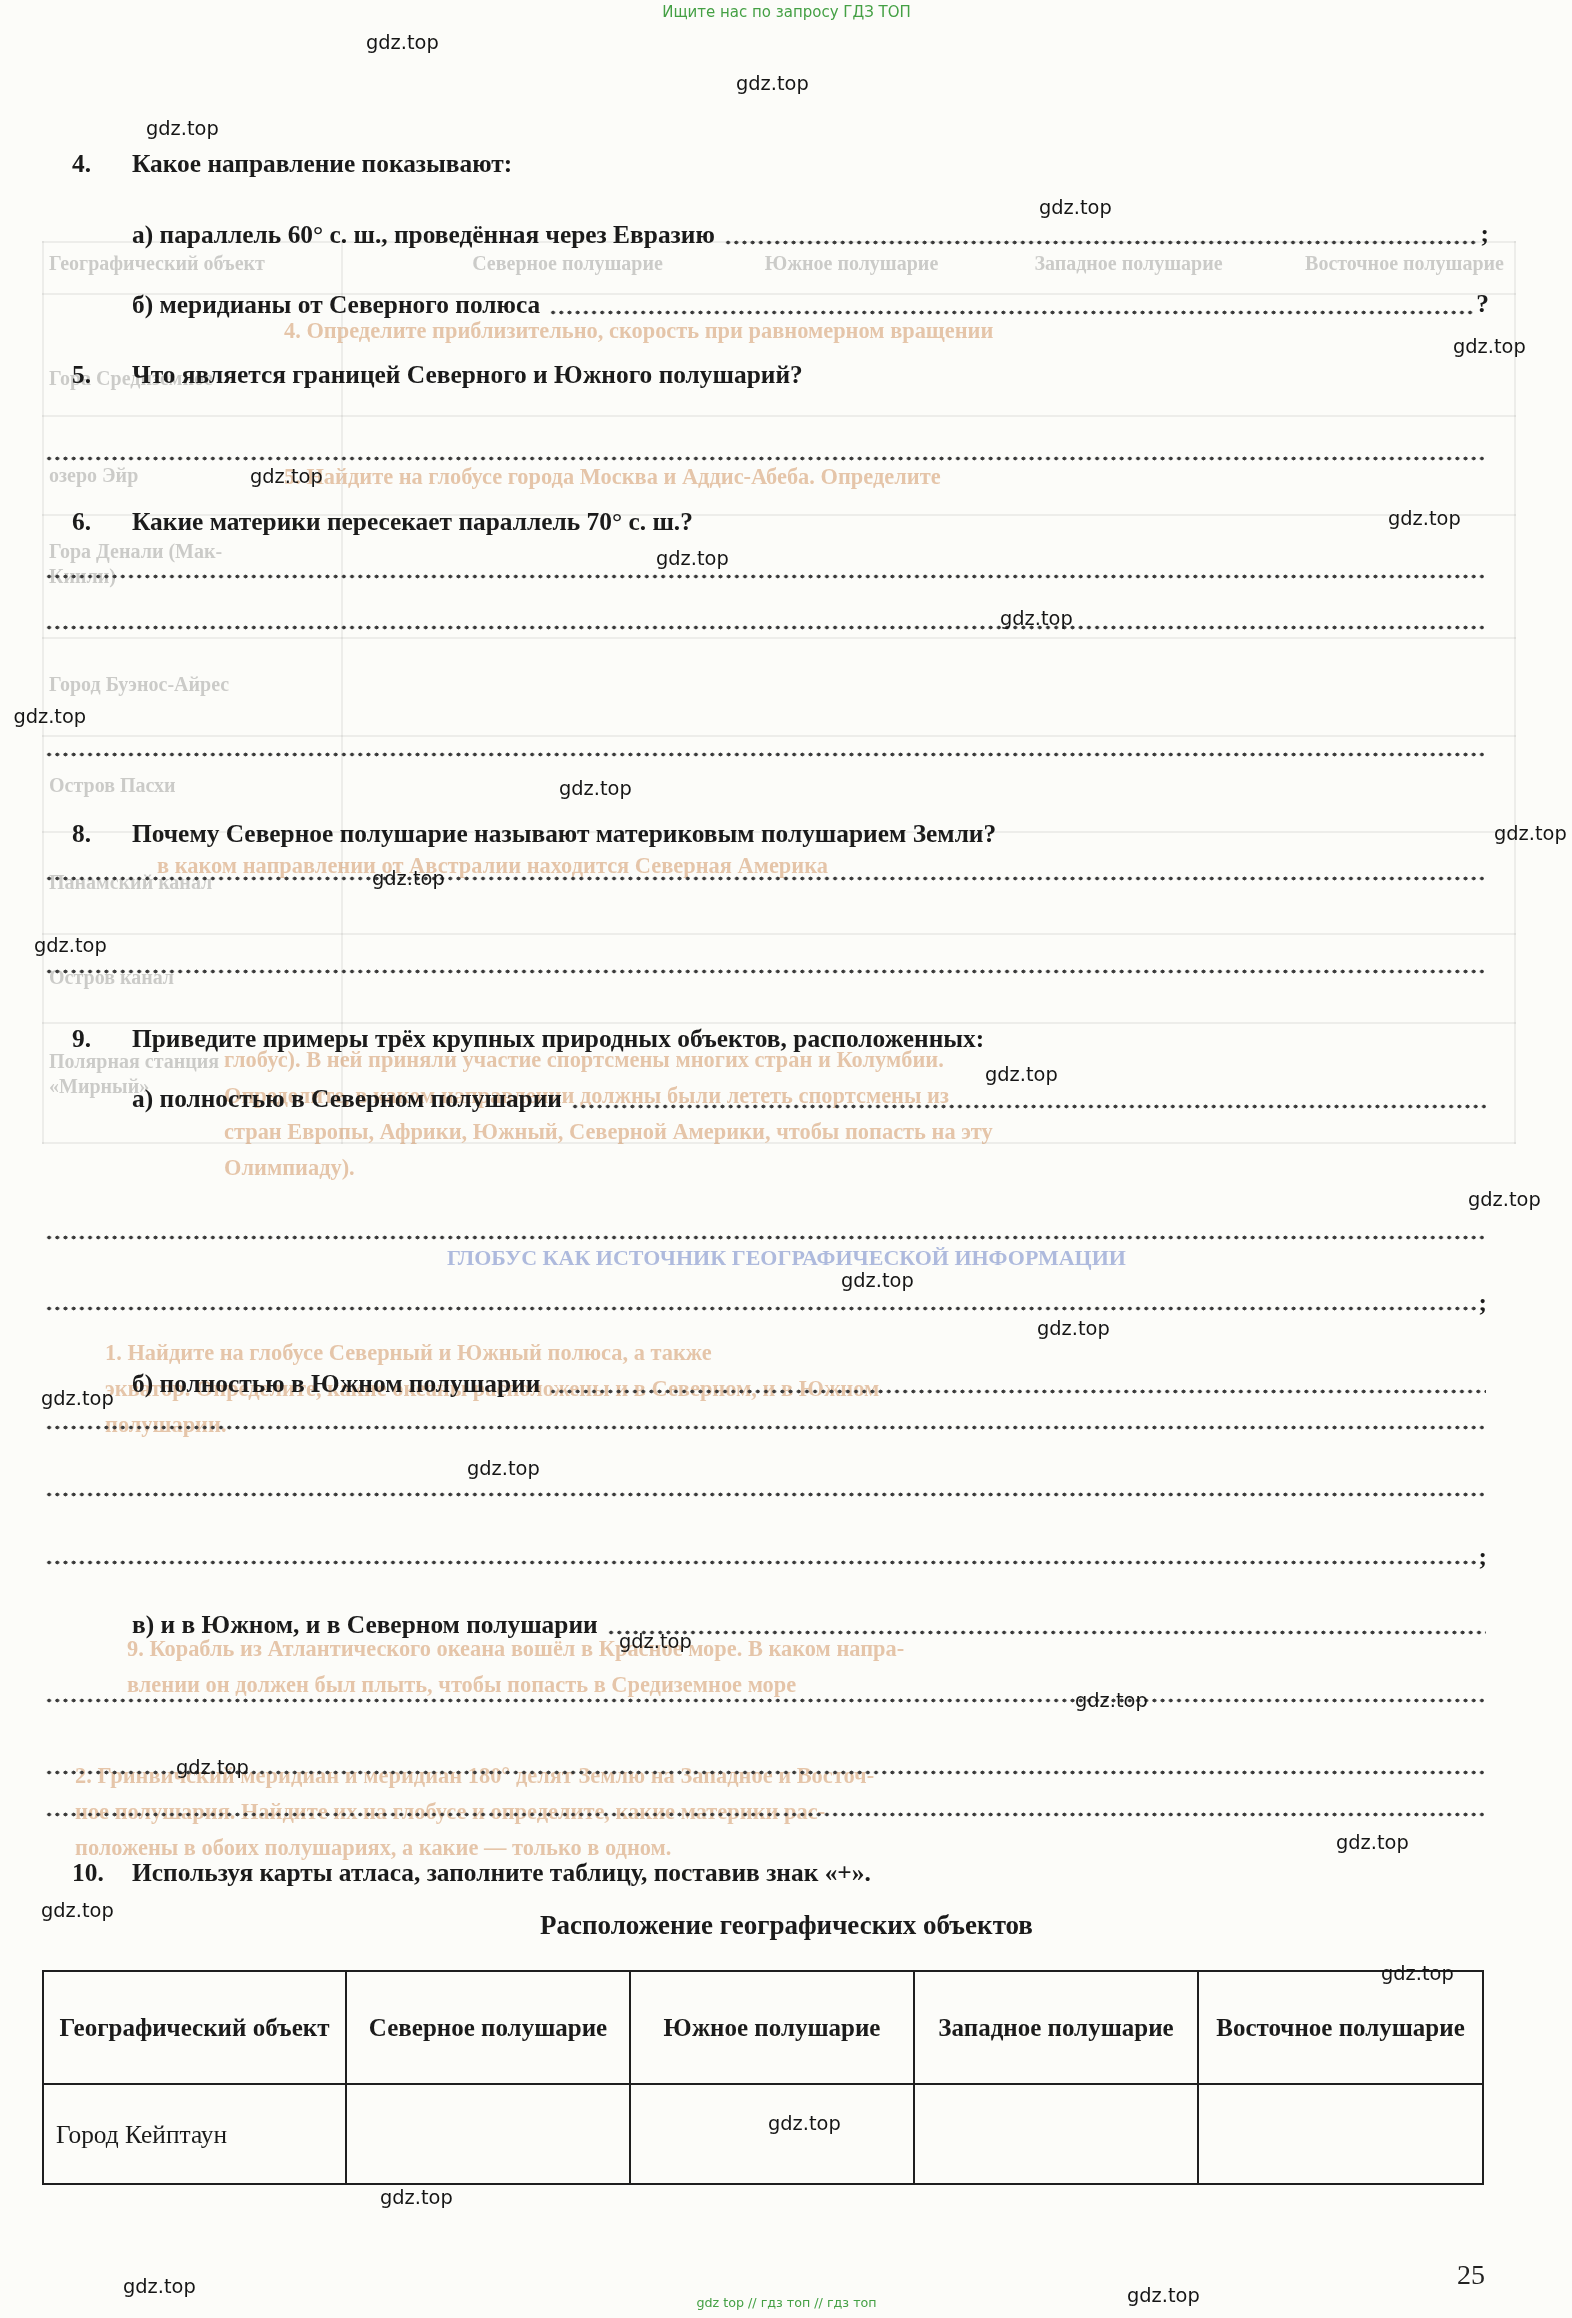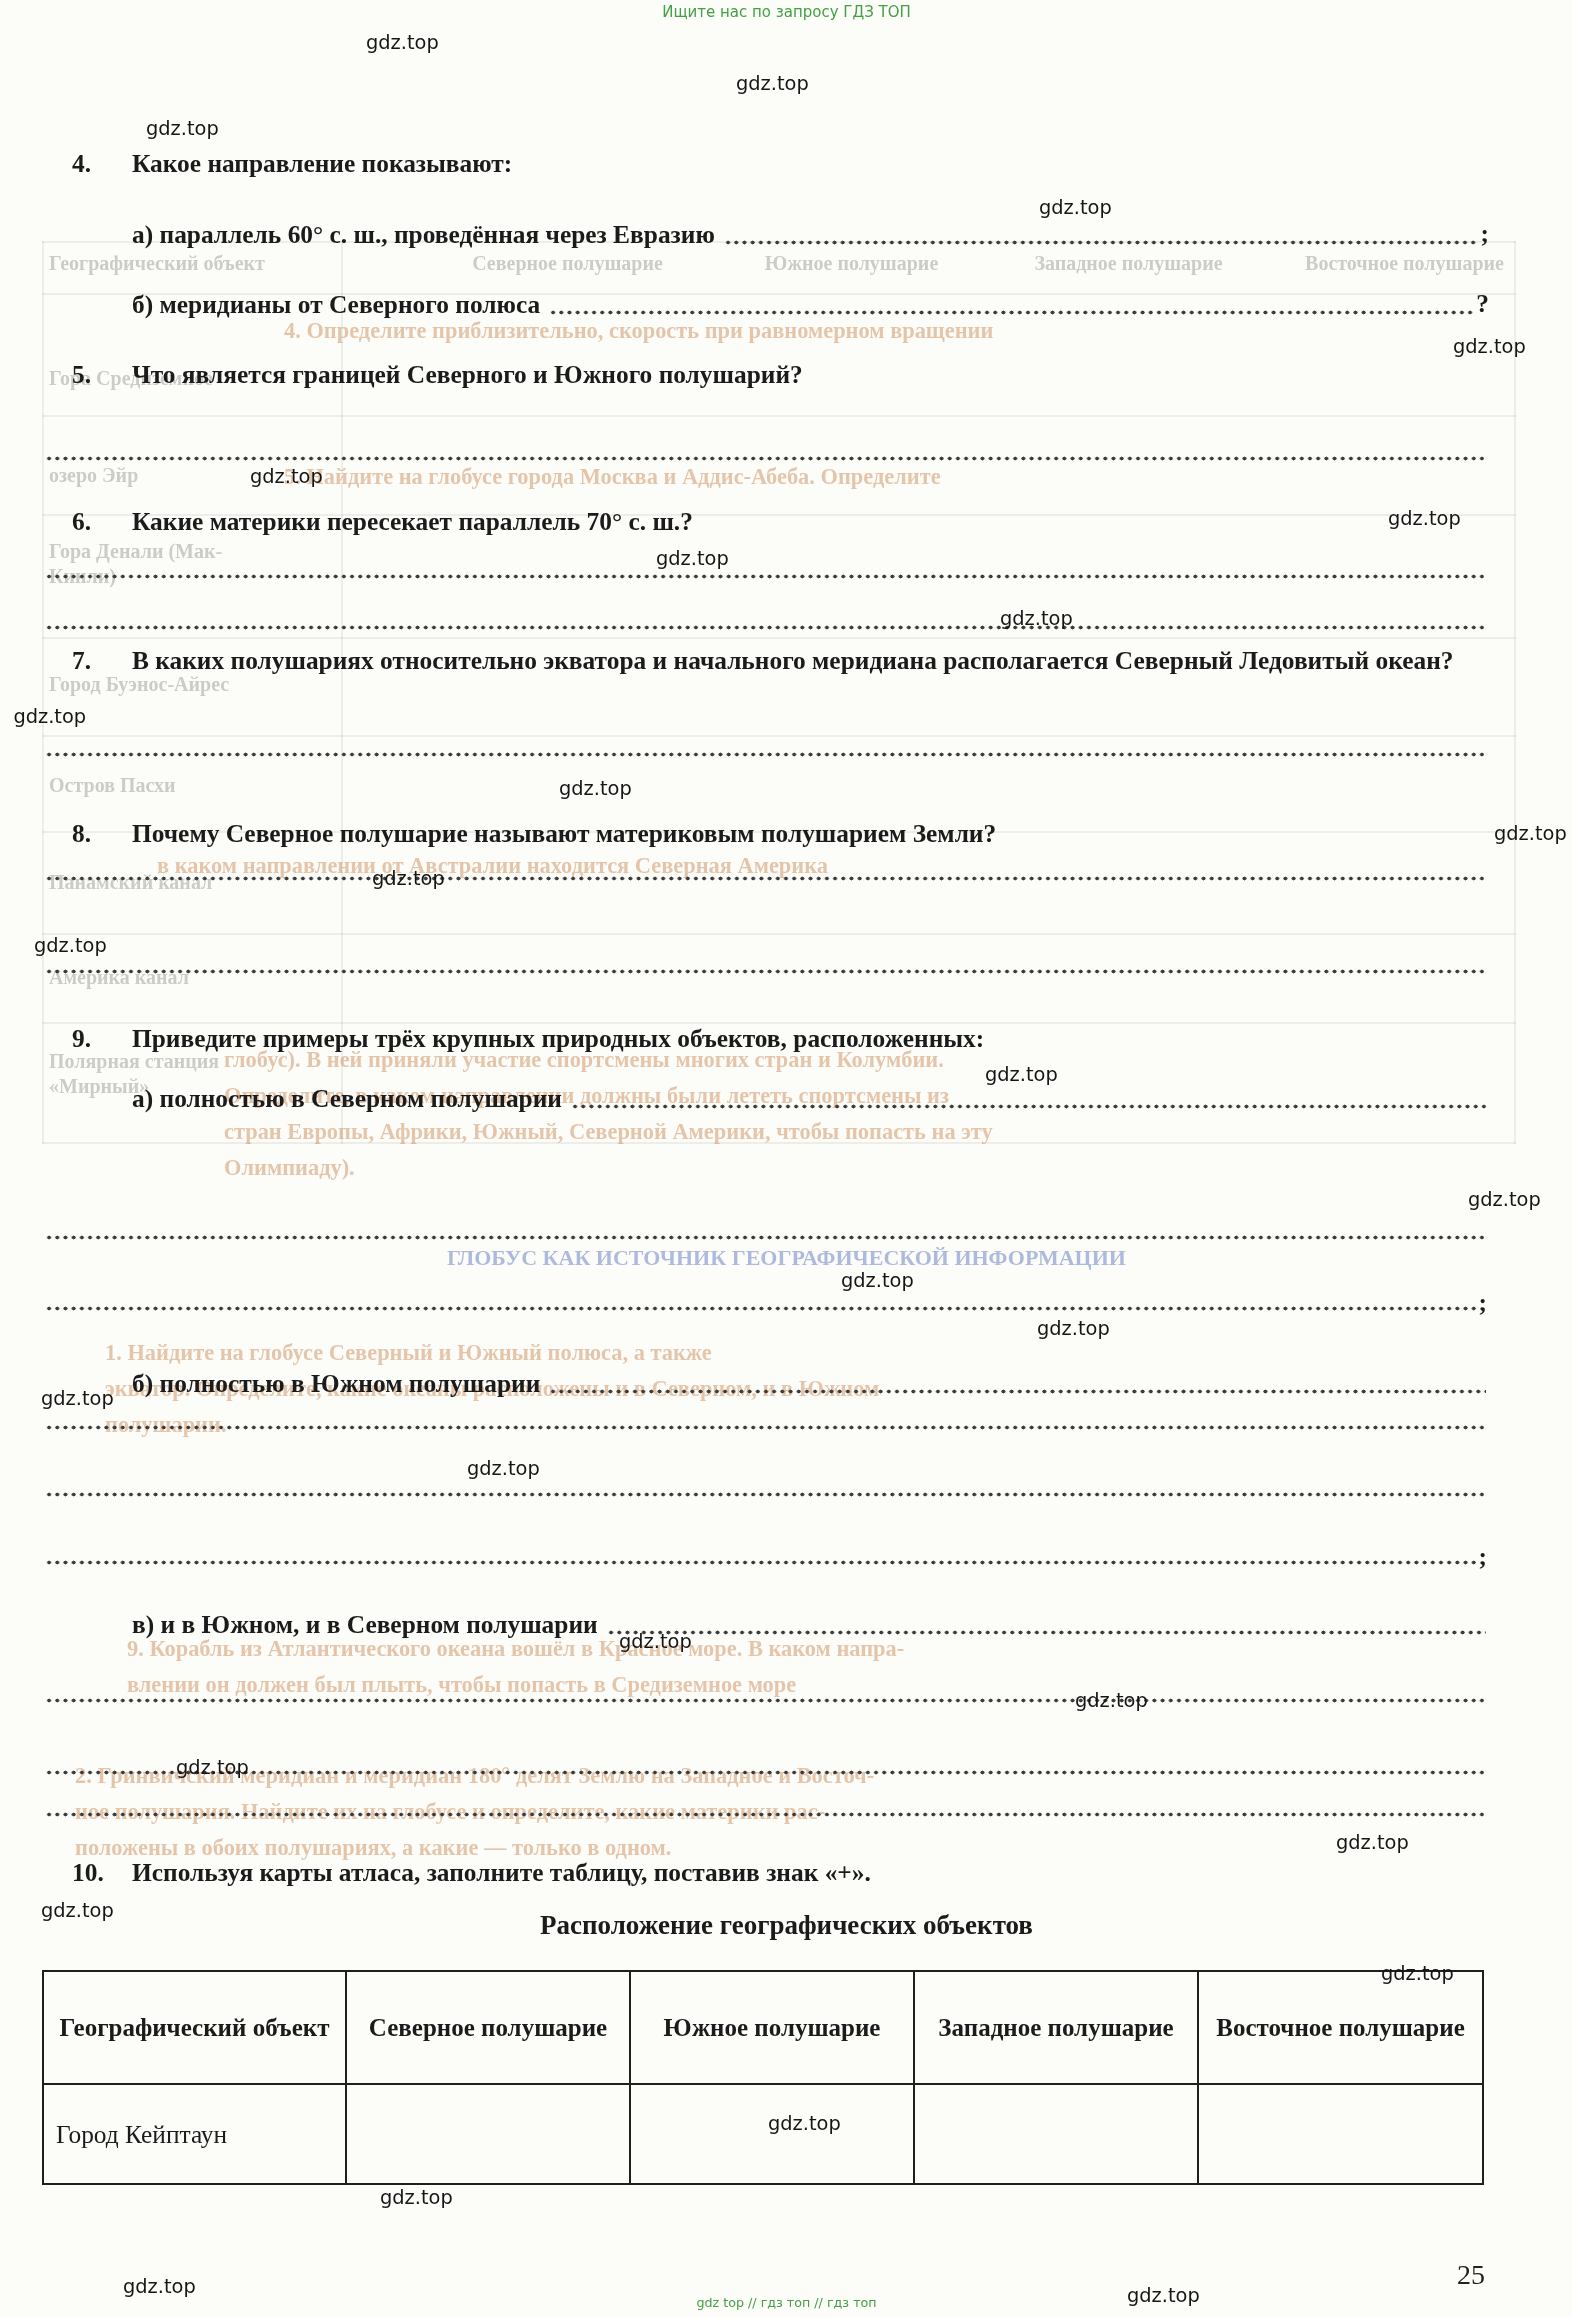--- a/index.html
+++ b/index.html
@@ -66,21 +66,21 @@
   <div class="gh gh-gray" style="left:463px;top:251px;width:209px;text-align:center">Северное полушарие</div>
   <div class="gh gh-gray" style="left:747px;top:251px;width:209px;text-align:center">Южное полушарие</div>
   <div class="gh gh-gray" style="left:1024px;top:251px;width:209px;text-align:center">Западное полушарие</div>
   <div class="gh gh-gray" style="left:1300px;top:251px;width:209px;text-align:center">Восточное полушарие</div>
   <div class="gh gh-gray" style="left:49px;top:366px;width:254px">Гора Средиземное</div>
   <div class="gh gh-gray" style="left:49px;top:463px;width:254px">озеро Эйр</div>
   <div class="gh gh-gray" style="left:49px;top:539px;width:224px">Гора Денали (Мак-Кинли)</div>
   <div class="gh gh-gray" style="left:49px;top:672px;width:254px">Город Буэнос-Айрес</div>
   <div class="gh gh-gray" style="left:49px;top:773px;width:254px">Остров Пасхи</div>
   <div class="gh gh-gray" style="left:49px;top:870px;width:254px">Панамский канал</div>
-  <div class="gh gh-gray" style="left:49px;top:965px;width:254px">Америка канал</div>
+  <div class="gh gh-gray" style="left:49px;top:965px;width:254px">Остров канал</div>
   <div class="gh gh-gray" style="left:49px;top:1049px;width:224px">Полярная станция «Мирный»</div>
 
   <div class="gh gh-or" style="left:284px;top:314px;width:1166px">4. Определите приблизительно, скорость при равномерном вращении</div>
   <div class="gh gh-or" style="left:284px;top:460px;width:1210px">5. Найдите на глобусе города Москва и Аддис-Абеба. Определите</div>
   <div class="gh gh-or" style="left:157px;top:849px;width:1166px">в каком направлении от Австралии находится Северная Америка</div>
   <div class="gh gh-or" style="left:224px;top:1043px;width:1255px">глобус). В ней приняли участие спортсмены многих стран и Колумбии.</div>
   <div class="gh gh-or" style="left:224px;top:1079px;width:1255px">Определите, в каком направлении должны были лететь спортсмены из</div>
   <div class="gh gh-or" style="left:224px;top:1115px;width:1255px">стран Европы, Африки, Южный, Северной Америки, чтобы попасть на эту</div>
   <div class="gh gh-or" style="left:224px;top:1151px;width:1255px">Олимпиаду).</div>
   <div class="gh gh-bl" style="left:0;top:1245px;width:1573px;text-align:center">ГЛОБУС КАК ИСТОЧНИК ГЕОГРАФИЧЕСКОЙ ИНФОРМАЦИИ</div>
@@ -121,23 +121,20 @@
   <div class="q" style="top:504px">
     <span class="qnum">6.</span><span>Какие материки пересекает параллель 70° с. ш.?</span>
   </div>
   <div class="dotline" style="top:572px">
       <span class="dots" style="margin-left:0"></span>
     </div>
   <div class="dotline" style="top:623px">
       <span class="dots" style="margin-left:0"></span>
     </div>
 
-  <div class="q" style="top:643px">
-    <span class="qnum">7.</span><span>В каких полушариях относительно экватора и начального меридиана располагается Северный Ледовитый океан?</span>
-  </div>
   <div class="dotline" style="top:750px">
       <span class="dots" style="margin-left:0"></span>
     </div>
 
   <div class="q" style="top:816px">
     <span class="qnum">8.</span><span>Почему Северное полушарие называют материковым полушарием Земли?</span>
   </div>
   <div class="dotline" style="top:874px">
       <span class="dots" style="margin-left:0"></span>
     </div>

